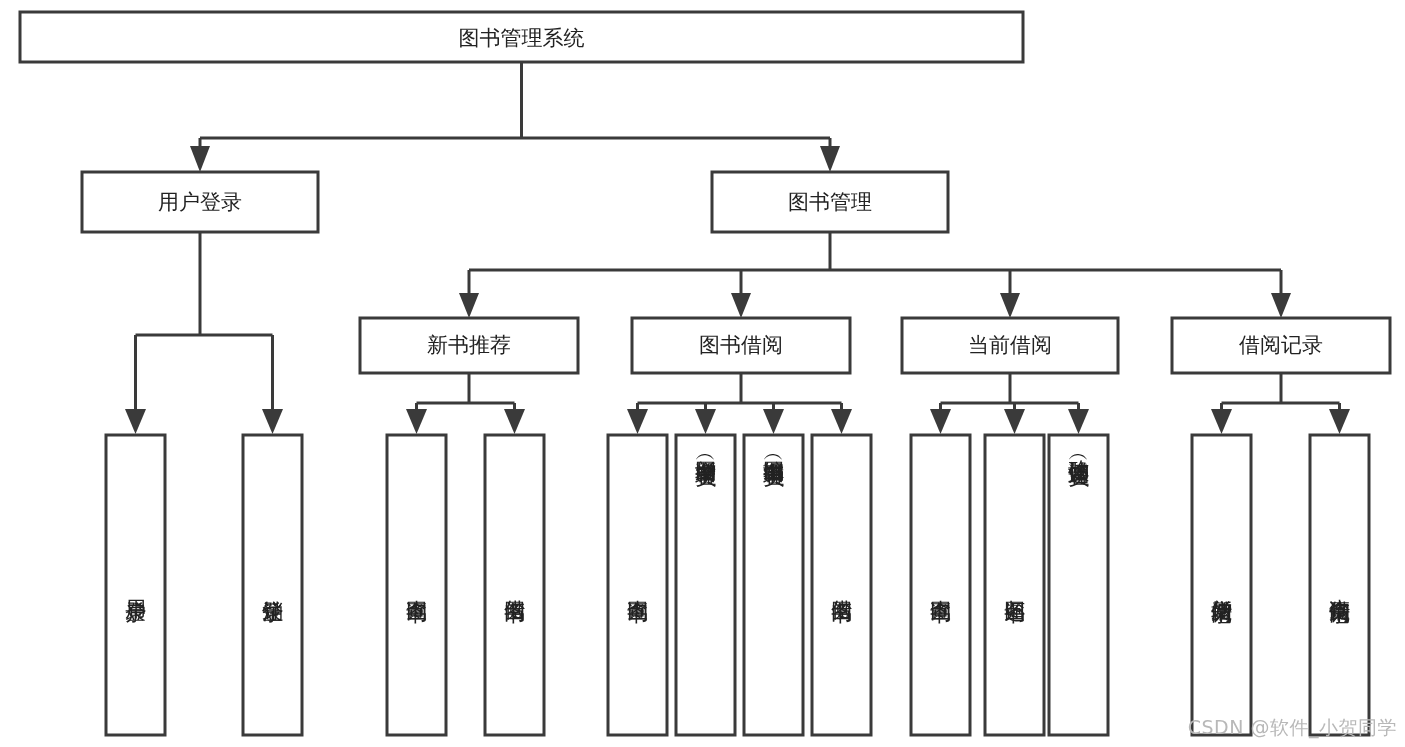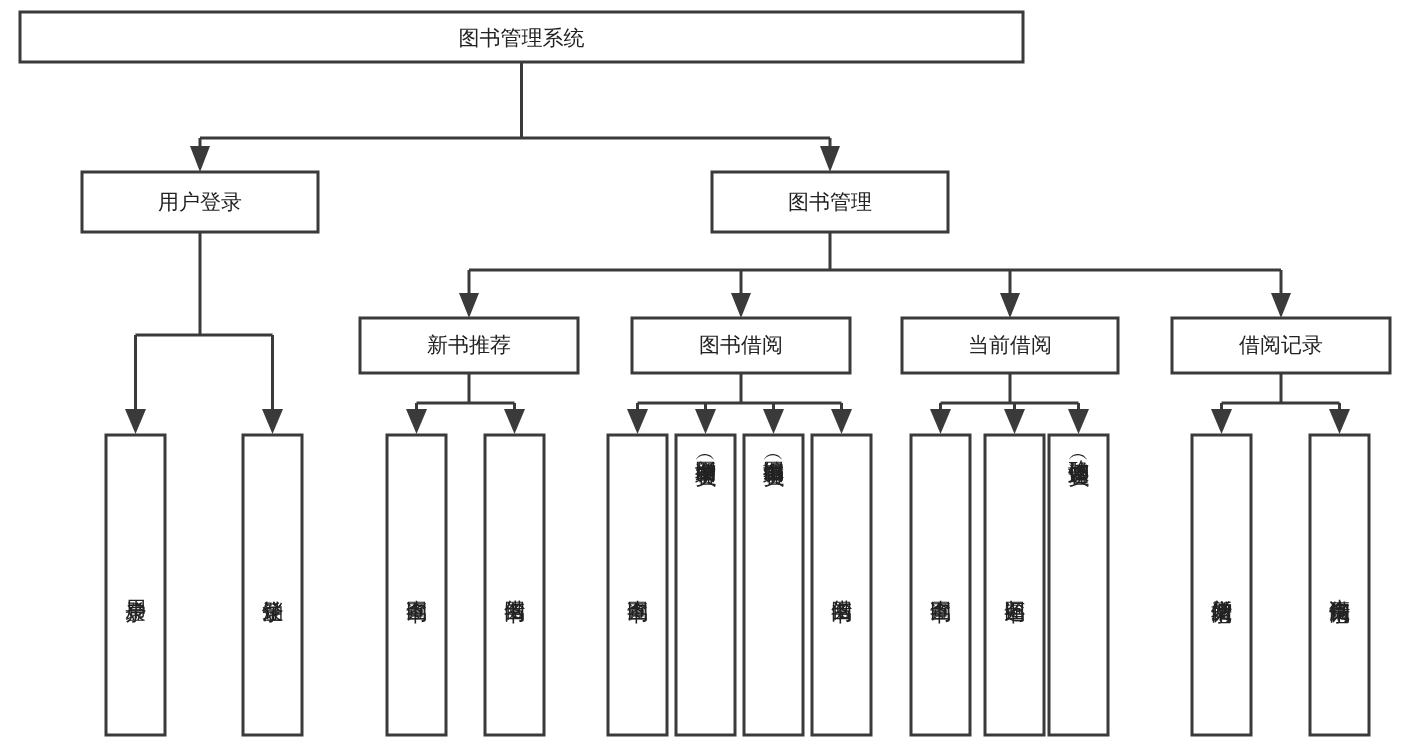--- a/index.html
+++ b/index.html
@@ -242,14 +242,15 @@
   <div class="vlabel-wrap" style="left:1049px; top:443px; width:59px; height:292px;">
     <span class="node-label-vertical">确认归还（管理员）</span>
   </div>
   <div class="vlabel-wrap center-v" style="left:1192px; top:435px; width:59px; height:300px;">
     <span class="node-label-vertical">新增借阅记录</span>
   </div>
   <div class="vlabel-wrap center-v" style="left:1310px; top:435px; width:59px; height:300px;">
     <span class="node-label-vertical">查询借阅记录</span>
   </div>
 
+  <div class="watermark">CSDN @软件_小贺同学</div>
 
 </div>
 
 </body></html>

